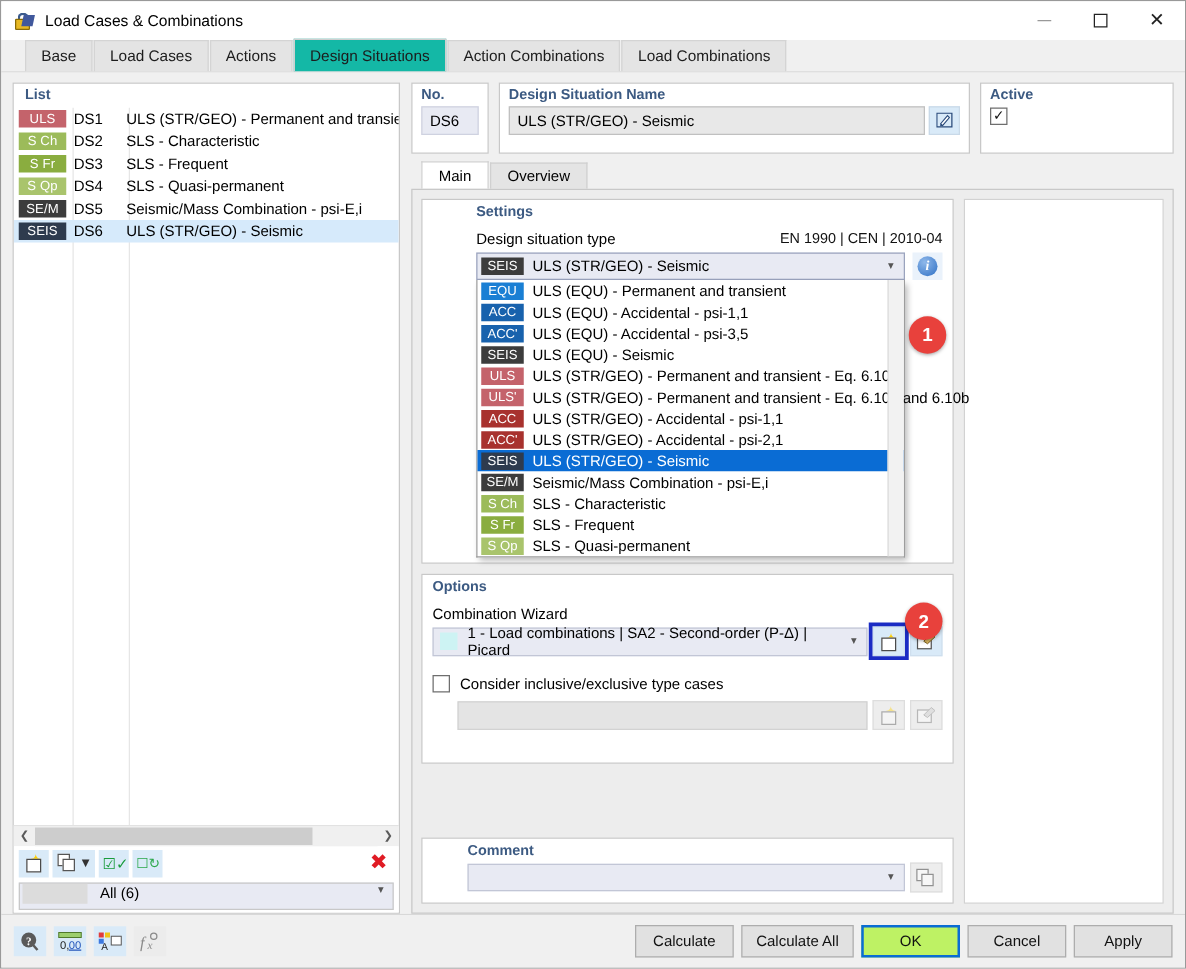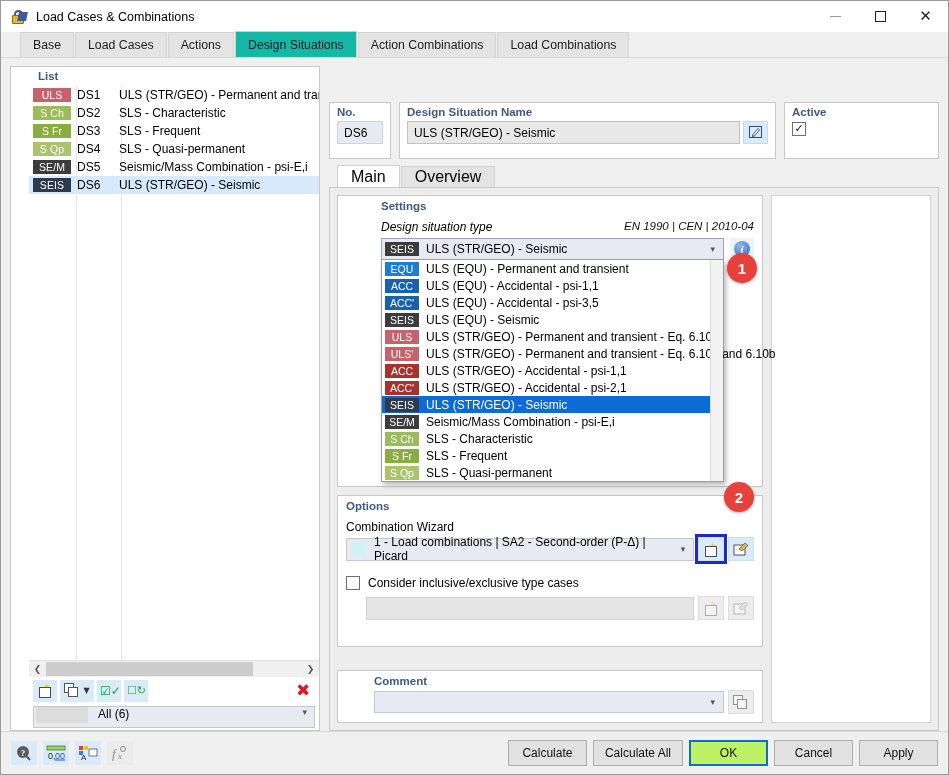--- a/index.html
+++ b/index.html
@@ -83,21 +83,20 @@
     display:flex; gap:9px;
   }
 
   
   .left-panel { width:310px; flex:0 0 310px; display:flex; flex-direction:column; }
   .list-box {
     flex:1 1 auto;
     border:1px solid #c8c8c8; background:#fff;
     display:flex; flex-direction:column;
     min-height:0;
-    padding-left:18px;
   }
   .list-head {
     height:19px; padding:3px 0 0 9px;
     font-size:11.5px; font-weight:bold; color:#3c5a82;
     flex:0 0 auto;
   }
   .list-rows { flex:1 1 auto; position:relative; overflow:hidden; }
   .col-div { position:absolute; top:0; bottom:0; width:1px; background:#e6e6e6; }
   .list-row {
     height:18px; display:flex; align-items:center;
@@ -141,21 +140,21 @@
   .filter-combo {
     height:22px; border:1px solid #c8c8c8; background:#e8eaf3;
     display:flex; align-items:flex-start; font-size:12px; padding-left:2px;
   }
   .filter-swatch { width:52px; height:16px; background:#dcdcdc; margin-right:10px; }
   .combo-caret { margin-left:auto; margin-right:7px; font-size:9px; color:#555; font-family:"DejaVu Sans",sans-serif;}
 
   
   .right-panel { flex:1 1 auto; display:flex; flex-direction:column; min-width:0; }
 
-  .top-row { display:flex; gap:8px; flex:0 0 auto; height:57px;margin-top:36px; }
+  .top-row { display:flex; gap:8px; flex:0 0 auto; height:57px; }
   .fld-group {
     border:1px solid #c8c8c8; background:#fff; position:relative;
     padding:3px 7px 0 7px;
   }
   .fld-label { font-size:11.5px; font-weight:bold; color:#3c5a82; margin-bottom:3px; }
   .fld-box {
     height:23px; background:#e8e8e8; border:1px solid #c0c0c0;
     display:flex; align-items:center; padding-left:6px; font-size:12px;
   }
   .no-group { width:62px; flex:0 0 62px; }
@@ -175,39 +174,39 @@
   }
 
   
   .inner-tabs {
     margin-top:6px; height:22px; display:flex; align-items:flex-end;
     padding-left:8px; flex:0 0 auto;
   }
   .itab {
     height:21px; padding:0 13px; display:flex; align-items:center;
     background:#e4e4e4; border:1px solid #d0d0d0; border-bottom:none;
-    font-size:16px; margin-right:1px;
+    font-size:12px; margin-right:1px;
   }
   .itab.active { background:#ffffff; height:22px; }
 
   .panel-area {
     flex:1 1 auto; border:1px solid #c8c8c8; background:#ededed;
     display:flex; gap:8px; padding:7px; min-height:0;
   }
   .panel-left { flex:1 1 auto; display:flex; flex-direction:column; gap:8px; min-width:0; }
   .panel-right { width:160px; flex:0 0 160px; background:#fff; border:1px solid #d2d2d2;}
 
   .sub-group {
     border:1px solid #c8c8c8; background:#fff; padding:4px 8px 8px 8px;
     position:relative;
   }
   .sub-title { font-size:11.5px; font-weight:bold; color:#3c5a82; margin-bottom:8px; }
 
   .settings-group { flex:0 0 auto; height:292px;padding-left:43px; }
-  .row-label { display:flex; font-size:12px; margin-bottom:4px;font-style:italic; }
+  .row-label { display:flex; align-items:center; font-size:12px; margin-bottom:4px; }
   .row-label .rl-right { margin-left:auto; font-size:11.5px; color:#111; }
 
   
   .dd-wrap { position:relative; }
   .dd-head {
     height:22px; background:#e8eaf3; border:1px solid #9aa3bd;
     display:flex; align-items:center; padding-left:3px;
   }
   .dd-list {
     border:1px solid #9d9d9d; border-top:none; background:#fff;

